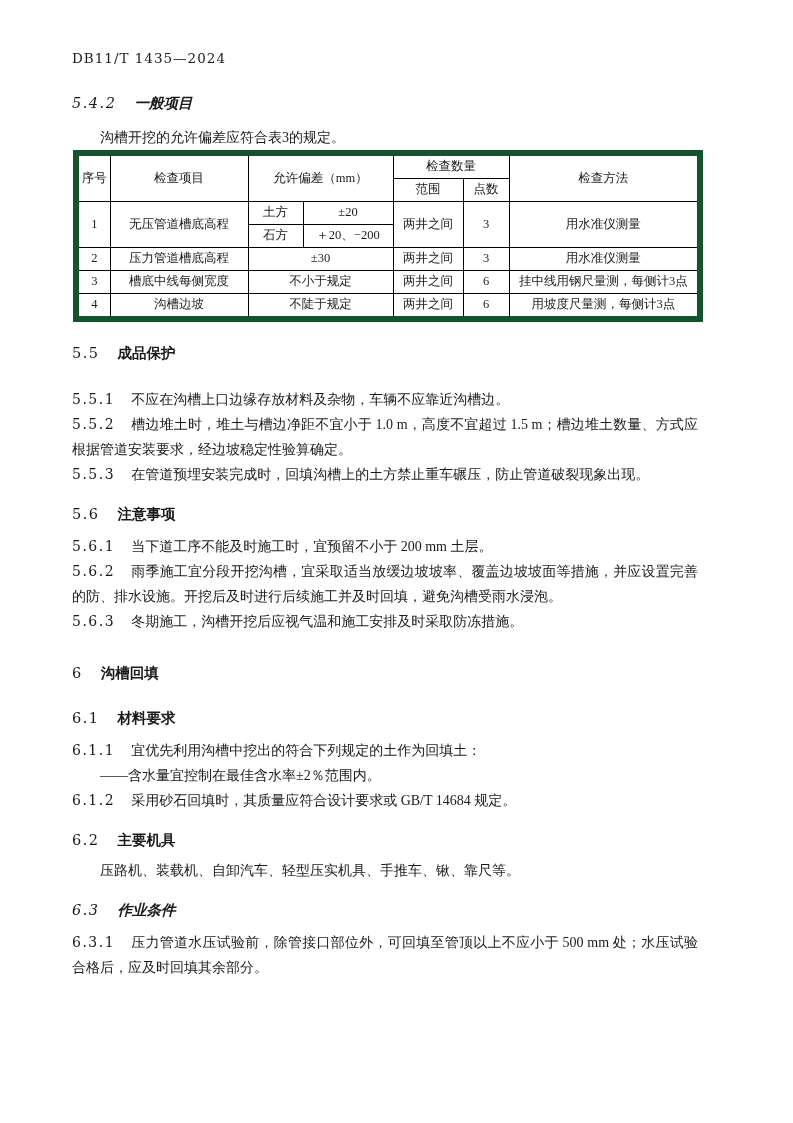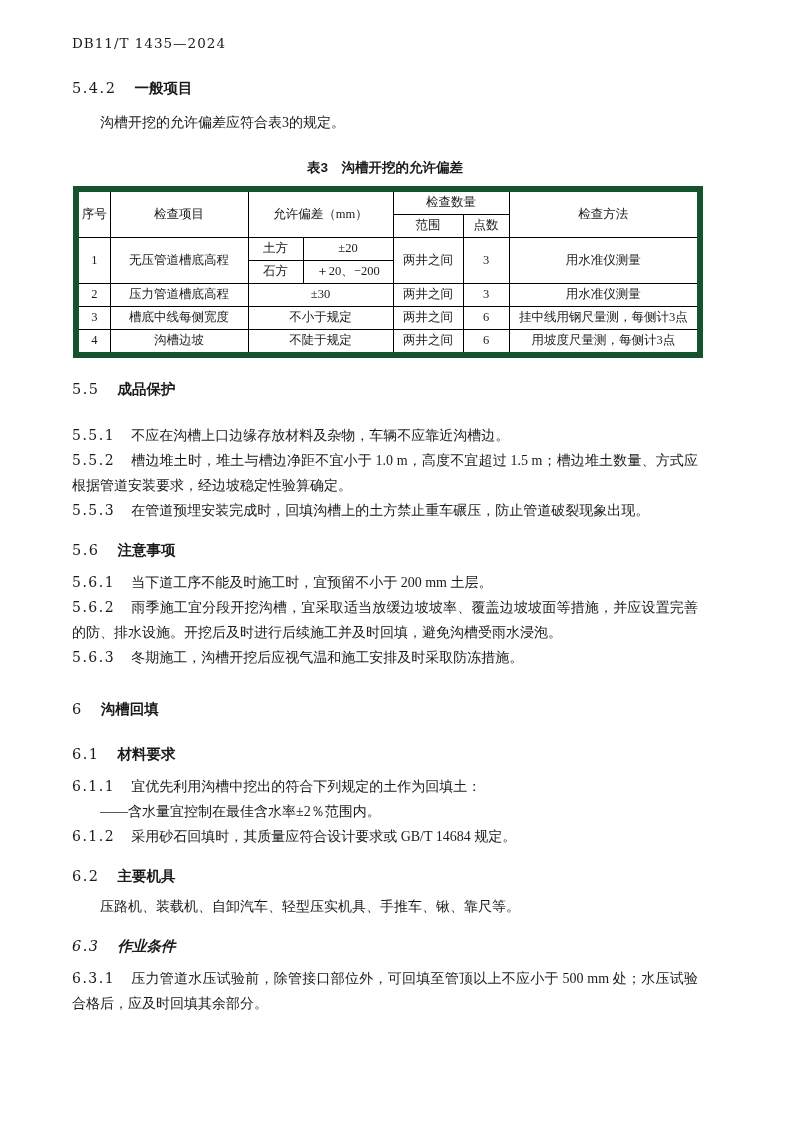--- a/index.html
+++ b/index.html
@@ -2,21 +2,21 @@
 <html><head>
 <meta charset="utf-8">
 <style>
   html, body { margin:0; padding:0; background:#ffffff; }
   .page {
     position: relative;
     width: 793px;
     height: 1123px;
     background: #ffffff;
     box-sizing: border-box;
-    padding: 35px 95px 0 72px;
+    padding: 50px 95px 0 72px;
     font-family: "Liberation Serif", "DejaVu Serif", serif;
     color: #1a1a1a;
     overflow: hidden;
   }
   .doc-code {
     font-size: 13.5px;
     letter-spacing: 1px;
     font-family: "DejaVu Serif", serif;
   }
   .heading {
@@ -24,21 +24,21 @@
     font-weight: bold;
     font-size: 14.5px;
     margin: 0;
   }
   .heading .hnum {
     font-family: "DejaVu Serif", serif;
     font-weight: normal;
     letter-spacing: 1.5px;
     margin-right: 18px;
   }
-  .h-542 { margin-top: 28px; }
+  .h-542 { margin-top: 28px; font-style: italic; }
   .h-55  { margin-top: 22px; margin-bottom: 24px; }
   .h-56  { margin-top: 18px; margin-bottom: 10px; }
   .h-6   { margin-top: 30px; margin-bottom: 6px; }
   .h-61  { margin-top: 26px; margin-bottom: 10px; }
   .h-62  { margin-top: 18px; margin-bottom: 8px; }
   .h-63  { margin-top: 18px; margin-bottom: 10px; font-style: italic; }
   .para {
     font-size: 14px;
     line-height: 25px;
     margin: 12px 0 0 0;
@@ -96,21 +96,20 @@
 <div class="page">
 
   <div class="doc-code">DB11/T 1435—2024</div>
 
   <h3 class="heading h-542">
     <span class="hnum">5.4.2</span><span>一般项目</span>
   </h3>
 
   <p class="para first-indent">沟槽开挖的允许偏差应符合表3的规定。</p>
 
-  <div class="table-caption">表3　沟槽开挖的允许偏差</div>
 
   <table class="t3">
     <colgroup>
       <col style="width:34px">
         <col style="width:138px">
         <col style="width:55px">
         <col style="width:90px">
         <col style="width:70px">
         <col style="width:46px">
         <col style="width:191px">

